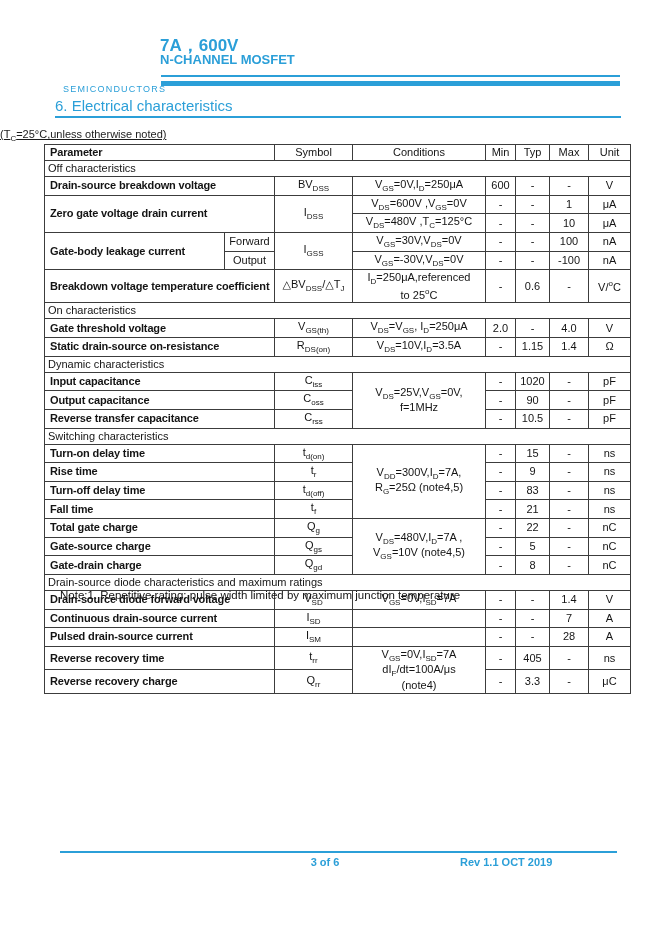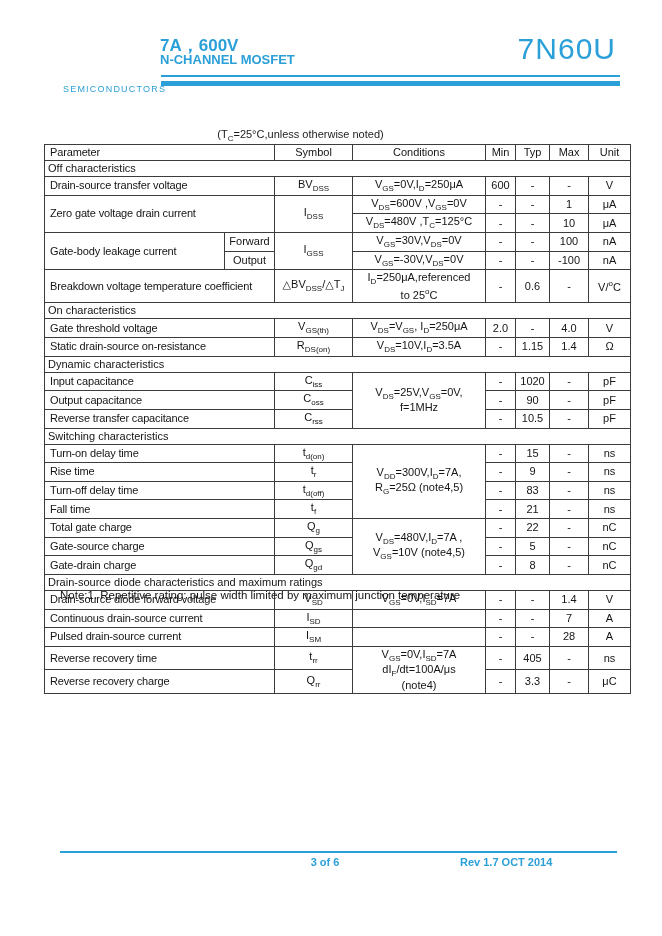--- a/index.html
+++ b/index.html
@@ -16,26 +16,26 @@
   .rating-line{position:absolute;left:160px;top:34px;font-size:17px;font-weight:bold;color:#2b9fd8;}
   .device-type{position:absolute;left:160px;top:52px;font-size:13px;font-weight:bold;color:#2b9fd8;}
   .part-number{position:absolute;top:32px;right:46px;font-size:30px;color:#2b9fd8;letter-spacing:1px;}
   .rule-thin{position:absolute;left:161px;top:75px;width:459px;height:2px;background:#2b9fd8;}
   .rule-thick{position:absolute;left:161px;top:81px;width:459px;height:5px;background:#2b9fd8;}
   
   .section-title-wrap{position:absolute;left:55px;top:97px;width:566px;
     border-bottom:2px solid #2b9fd8;padding-bottom:2px;}
   .section-title{margin:0;font-size:15px;font-weight:normal;color:#2b9fd8;}
   
-  .table-note{position:absolute;left:0;top:128px;width:601px;text-align:center;font-size:11px;color:#1c1c1c;}
+  .table-note{position:absolute;left:0;top:128px;width:601px;text-align:left;font-size:11px;color:#1c1c1c;text-decoration:underline;}
   table.spec{position:absolute;left:44px;top:144px;width:586px;border-collapse:collapse;
     table-layout:fixed;font-size:11px;color:#141414;}
   table.spec th,table.spec td{border:1px solid #3c3c3c;padding:1px 3px;height:13px;
     line-height:1.18;text-align:center;vertical-align:middle;font-weight:normal;}
-  table.spec th.left,table.spec td.left{text-align:left;padding-left:5px;letter-spacing:-0.15px;white-space:nowrap;}
+  table.spec th.left,table.spec td.left{text-align:left;padding-left:5px;letter-spacing:-0.15px;white-space:nowrap;font-weight:bold;}
   table.spec td.section{text-align:left;white-space:nowrap;}
   table.spec td{white-space:nowrap;}
   sub{font-size:8px;}
   sup{font-size:8px;}
   
   .notes{position:absolute;left:0;top:588px;width:662px;font-size:11.5px;color:#141414;}
   .note{margin:0 0 9px 92px;line-height:1.25;}
   .note-first{margin-left:60px;}
   
   .footer-rule{position:absolute;left:60px;top:851px;width:557px;height:2px;background:#2b9fd8;}
@@ -45,24 +45,26 @@
     font-size:11px;font-weight:bold;color:#2b9fd8;}
 </style>
 </head>
 <body>
 
 <div class="page">
 
   <div class="logo-sub">SEMICONDUCTORS</div>
   <div class="rating-line">7A，600V</div>
   <div class="device-type">N-CHANNEL MOSFET</div>
-  <div class="part-number">7N60U</div>
   <div class="rule-thin"></div>
   <div class="rule-thick"></div>
 
+  <div class="section-title-wrap">
+    <h2 class="section-title">6.  Electrical characteristics</h2>
+  </div>
 
   <div class="table-note">(T<sub>C</sub>=25°C,unless otherwise noted)</div>
 
   <table class="spec">
     <colgroup>
       <col style="width:180px">
         <col style="width:50px">
         <col style="width:78px">
         <col style="width:133px">
       <col style="width:30px">
@@ -79,21 +81,21 @@
         <th>Typ</th>
         <th>Max</th>
         <th>Unit</th>
       </tr>
     </thead>
     <tbody>
         <tr>
           <td colspan="8" class="section">Off characteristics</td>
         </tr>
         <tr>
-          <td colspan="2" class="left">Drain-source transfer voltage</td>
+          <td colspan="2" class="left">Drain-source breakdown voltage</td>
           <td>BV<sub>DSS</sub></td>
           <td>V<sub>GS</sub>=0V,I<sub>D</sub>=250μA</td>
           <td>600</td>
           <td>-</td>
           <td>-</td>
           <td>V</td>
         </tr>
         <tr>
           <td rowspan="2" colspan="2" class="left">Zero gate voltage drain current</td>
           <td rowspan="2">I<sub>DSS</sub></td>
@@ -296,15 +298,15 @@
         </tr>
       </tbody>
   </table>
 
   <div class="notes">
     <div class="note note-first">Note:1. Repetitive rating: pulse width limited by maximum junction temperature</div>
   </div>
 
   <div class="footer-rule"></div>
   <div class="page-number">3 of 6</div>
-  <div class="revision">Rev 1.7 OCT 2014</div>
+  <div class="revision">Rev 1.1 OCT 2019</div>
 
 </div>
 
 </body></html>

